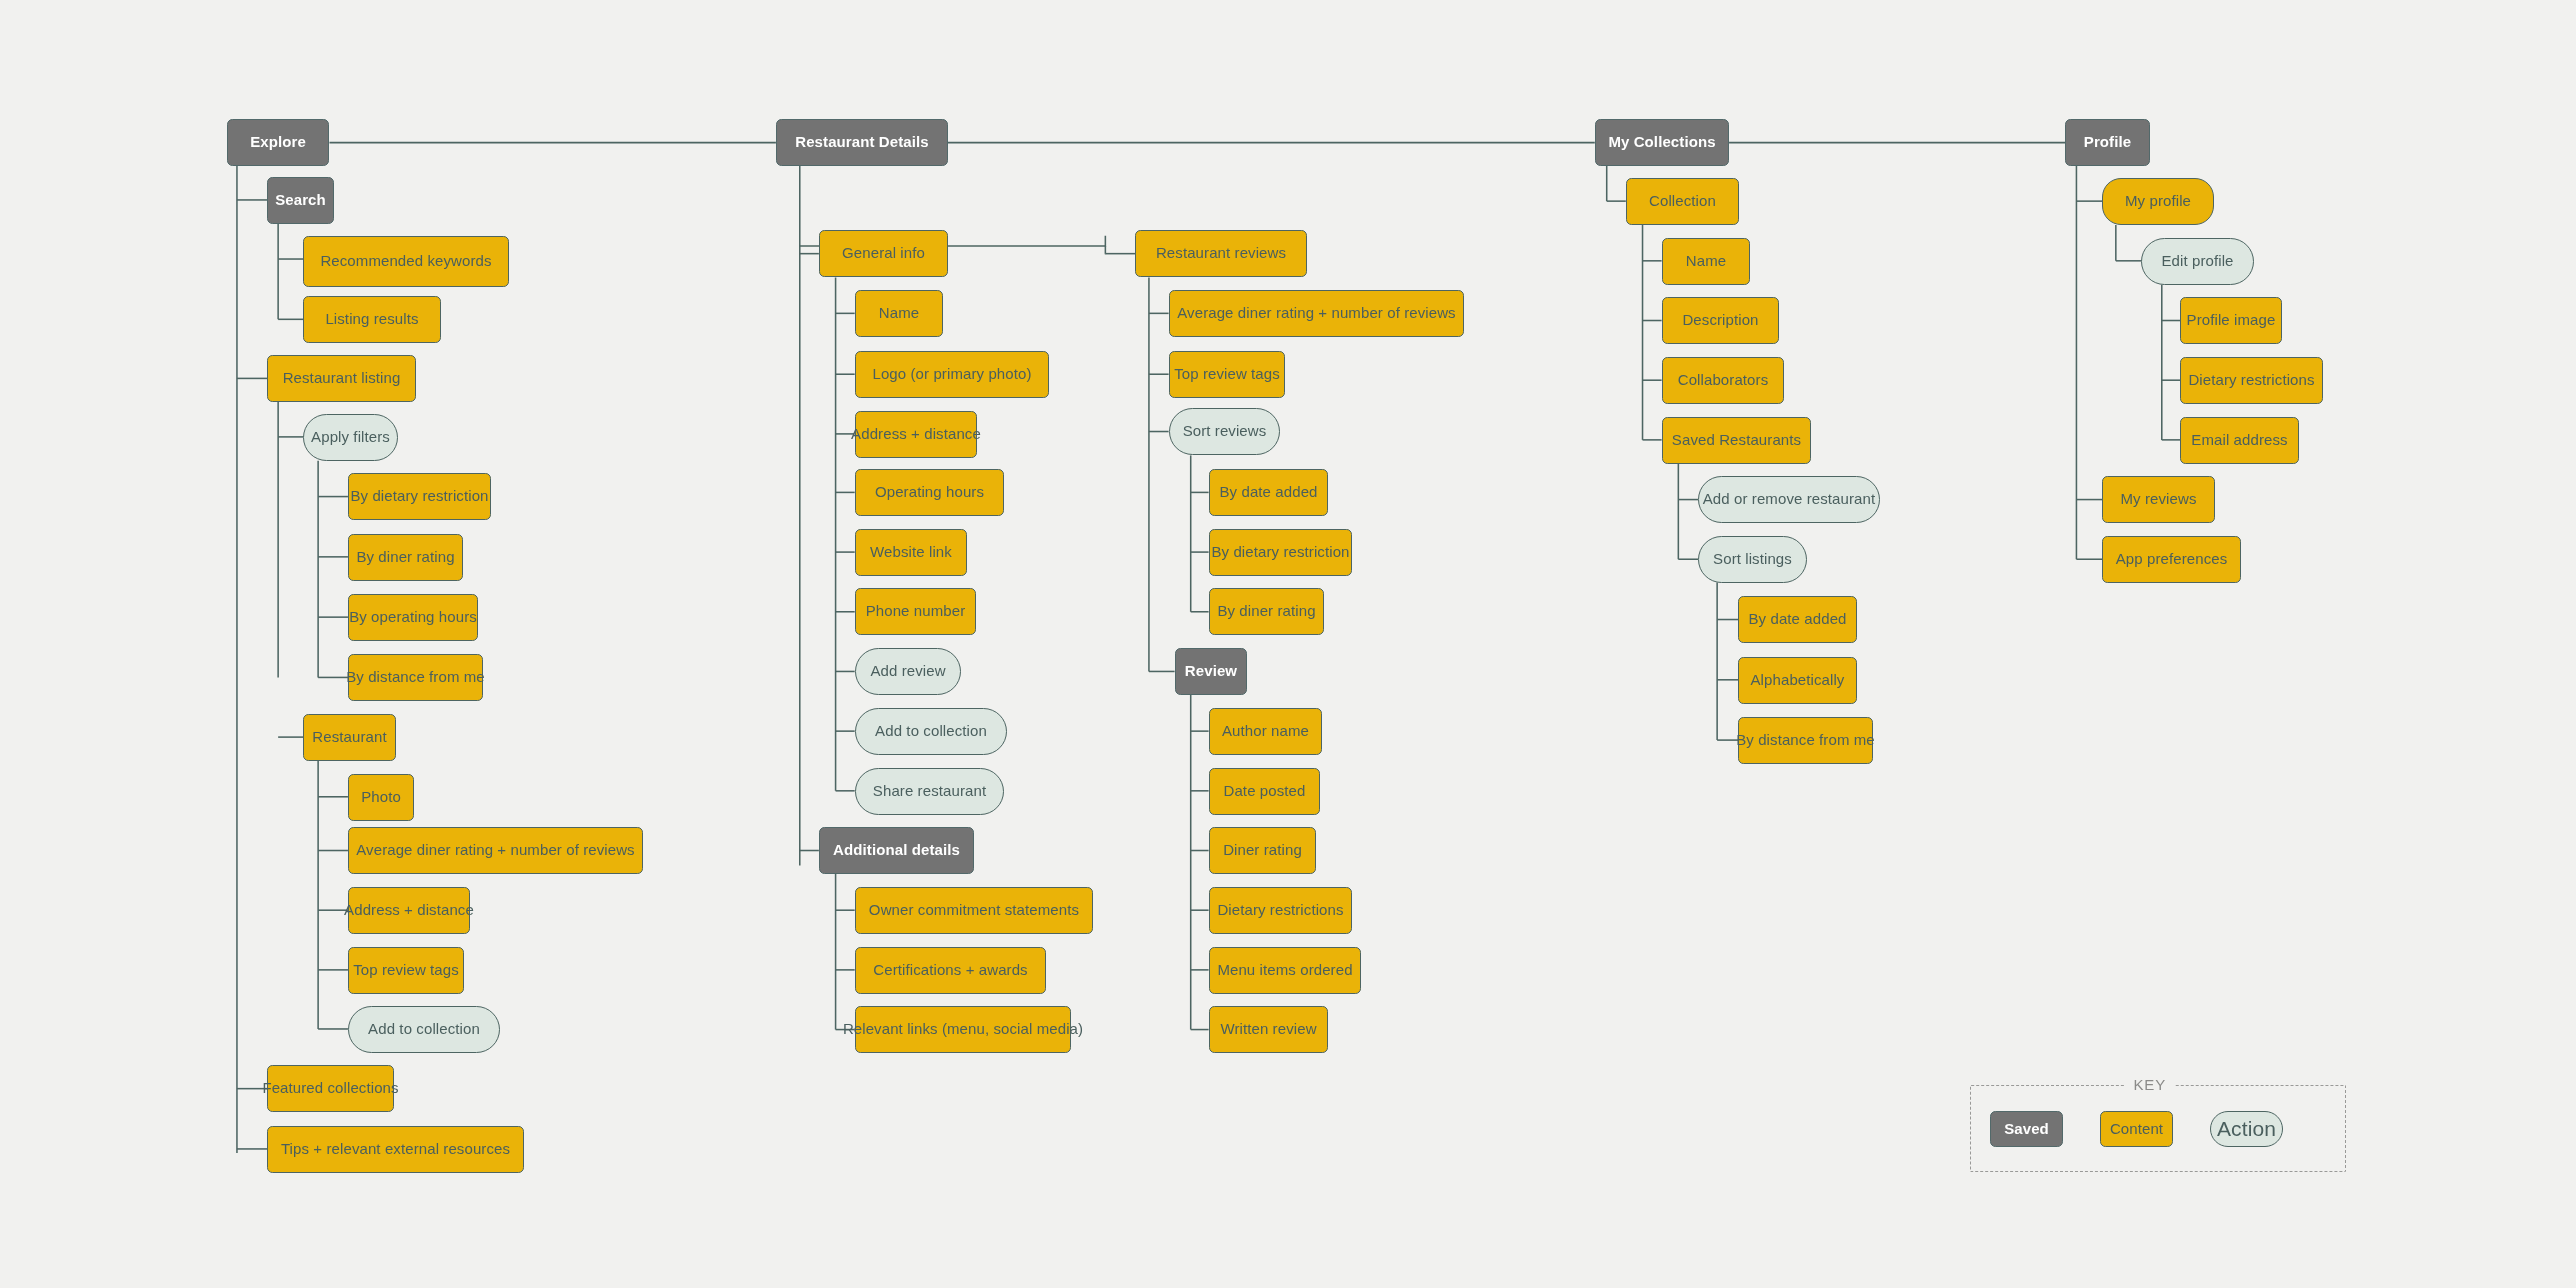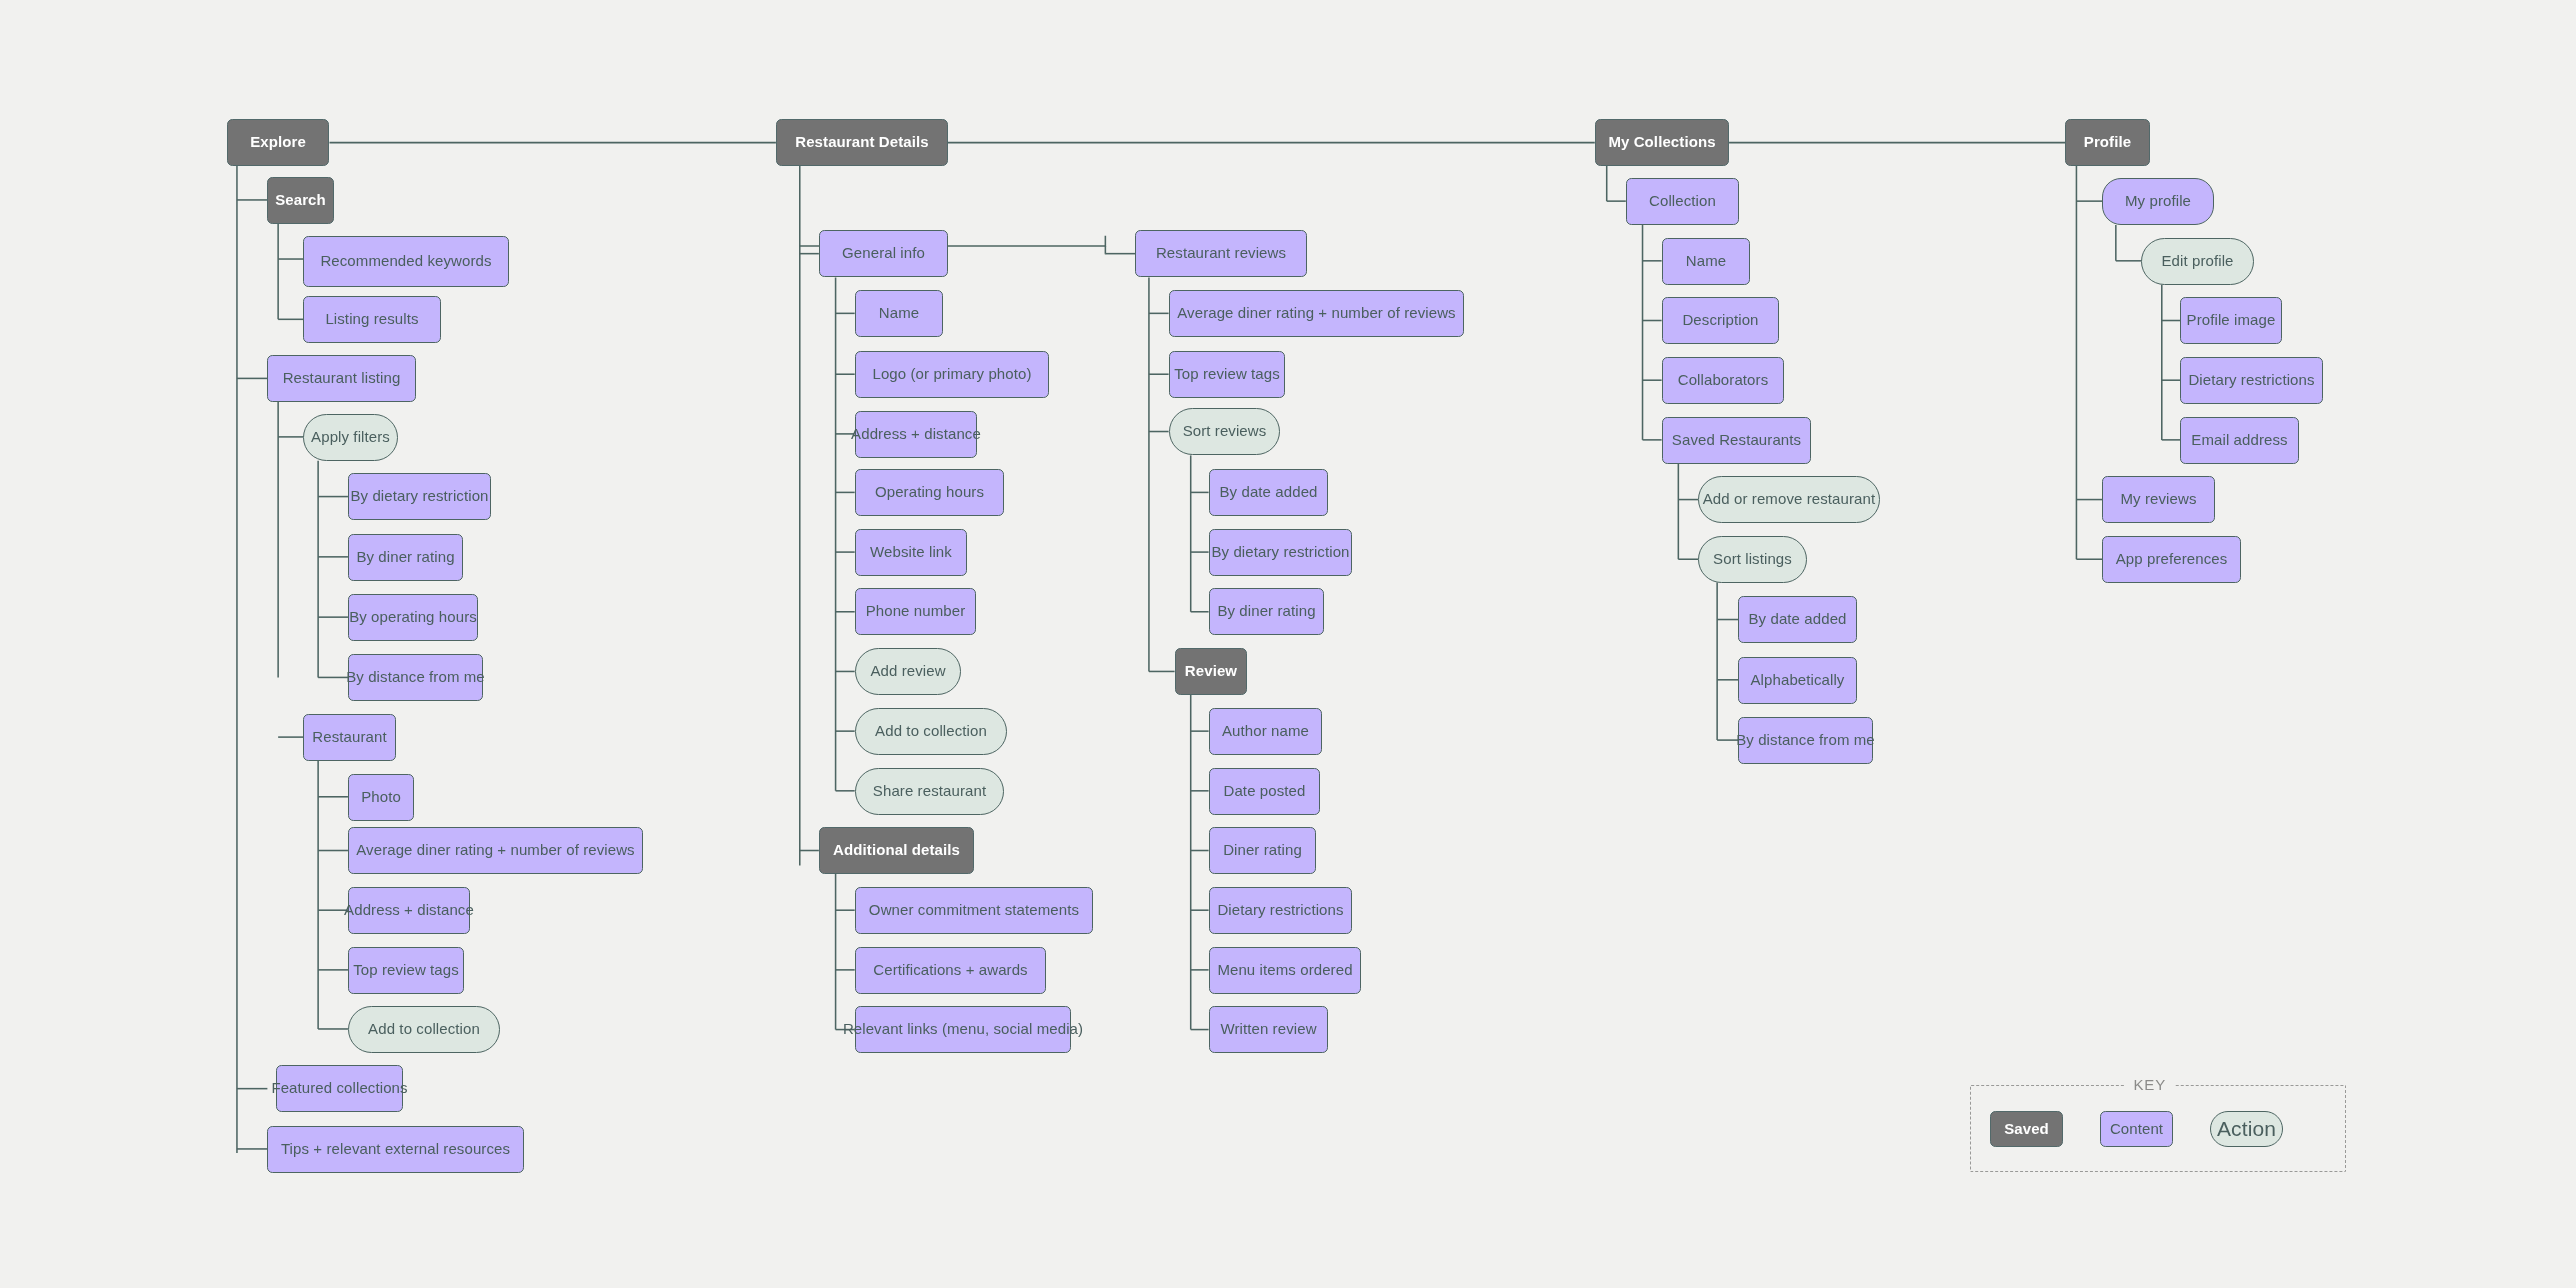--- a/index.html
+++ b/index.html
@@ -35,21 +35,21 @@
     letter-spacing: 0.1px;
   }
   .node.page {
     background: #737373;
     border: 1.2px solid #52696a;
     color: #ffffff;
     border-radius: 5.4px;
     font-weight: 700;
   }
   .node.content {
-    background: #c4b5fd;
+    background: #eab308;
     border: 1.2px solid #4d6562;
     color: #4a5f5e;
     border-radius: 5.4px;
     font-weight: 400;
   }
   .node.action {
     background: #dde7e1;
     border: 1.2px solid #4d6562;
     color: #4a5f5e;
     border-radius: 596px;
@@ -260,21 +260,21 @@
   </div>
 
   <div class="node content" style="left:348px; top:947px; width:116px; height:47px;">
     <span>Top review tags</span>
   </div>
 
   <div class="node action" style="left:348px; top:1006px; width:152px; height:47px;">
     <span>Add to collection</span>
   </div>
 
-  <div class="node content" style="left:276px; top:1065px; width:127px; height:47px;">
+  <div class="node content" style="left:267px; top:1065px; width:127px; height:47px;">
     <span>Featured collections</span>
   </div>
 
   <div class="node content" style="left:267px; top:1126px; width:257px; height:47px;">
     <span>Tips + relevant external resources</span>
   </div>
 
   <div class="node page" style="left:776px; top:119px; width:172px; height:47px;">
     <span>Restaurant Details</span>
   </div>

